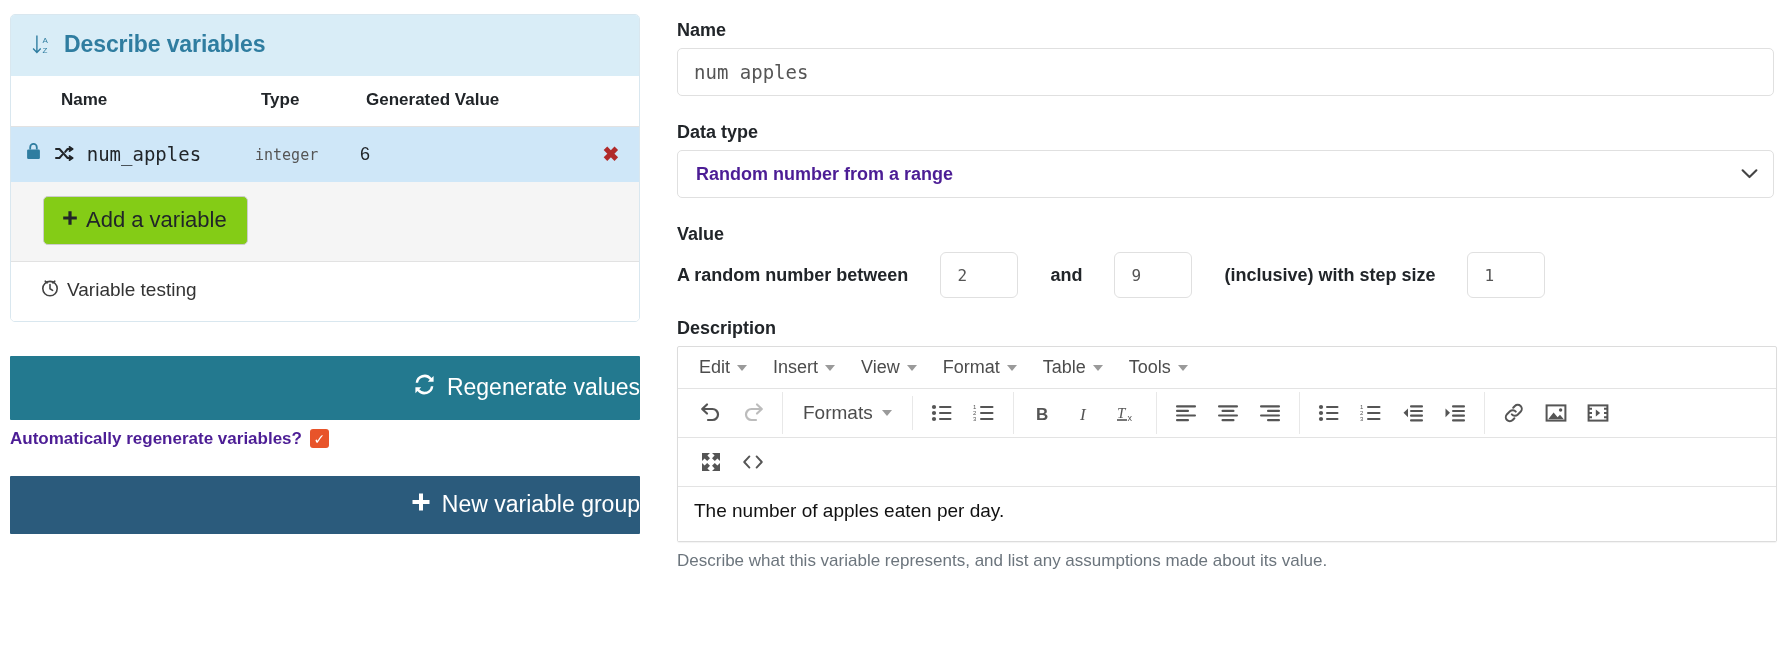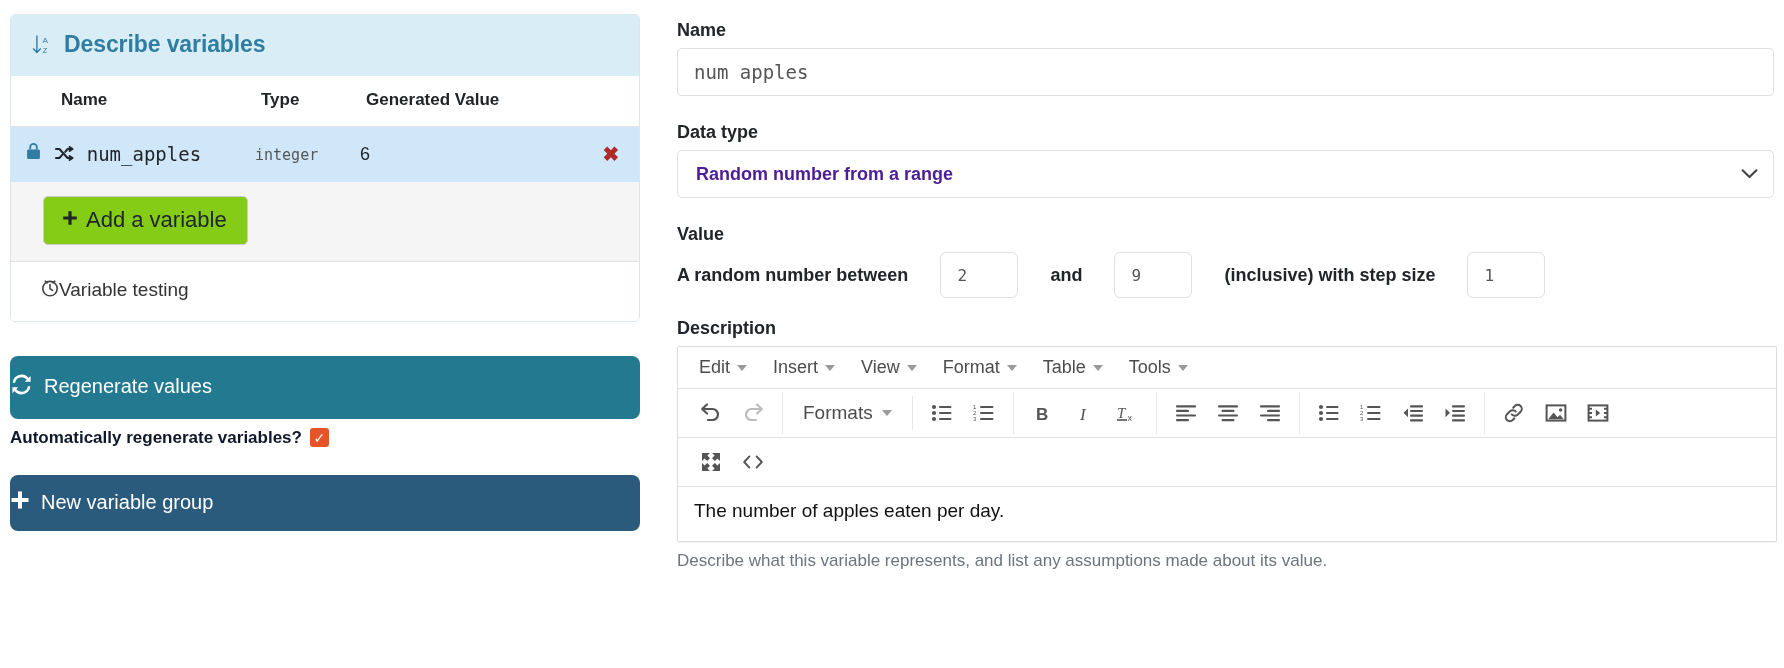--- a/index.html
+++ b/index.html
@@ -113,32 +113,33 @@
     cursor: pointer;
     font-family: "Liberation Sans", sans-serif;
   }
   .btn-addvar .plus { font-weight: bold; font-size: 19px; }
 
   .vartesting-row {
     background: #fff;
     padding: 17px 0 19px 30px;
     display: flex;
     align-items: center;
+    gap: 8px;
   }
   .vartesting-row .clock-icon { font-size: 19px; color: #444; }
   .vartesting-label { font-size: 19px; color: #333; }
 
   .btn-wide {
     display: block;
     width: 630px;
     border: none;
-    border-radius: 8px;
+    border-radius: 1px;
     color: #fff;
-    font-size: 20px;
-    text-align: left;
+    font-size: 23px;
+    text-align: right;
     cursor: pointer;
     font-family: "Liberation Sans", sans-serif;
   }
   #btn-regenerate {
     background: #23798f;
     margin-top: 34px;
     padding: 17px 0 18px 0;
   }
   #btn-newgroup {
     background: #2b5b7c;
@@ -146,21 +147,21 @@
     padding: 15px 0 16px 0;
   }
   .btn-inner { display: inline-flex; align-items: center; gap: 11px; }
 
   .autoregen-row {
     display: flex;
     align-items: center;
     gap: 8px;
     margin-top: 9px;
   }
-  .autoregen-label { font-size: 17px; font-weight: bold; color: #0f172a; }
+  .autoregen-label { font-size: 17px; font-weight: bold; color: #4c1d95; }
   .checkbox-on {
     width: 19px; height: 19px;
     background: #e8542a;
     border-radius: 3px;
     display: inline-flex;
     align-items: center;
     justify-content: center;
     color: #fff;
     font-size: 14px;
     line-height: 1;

